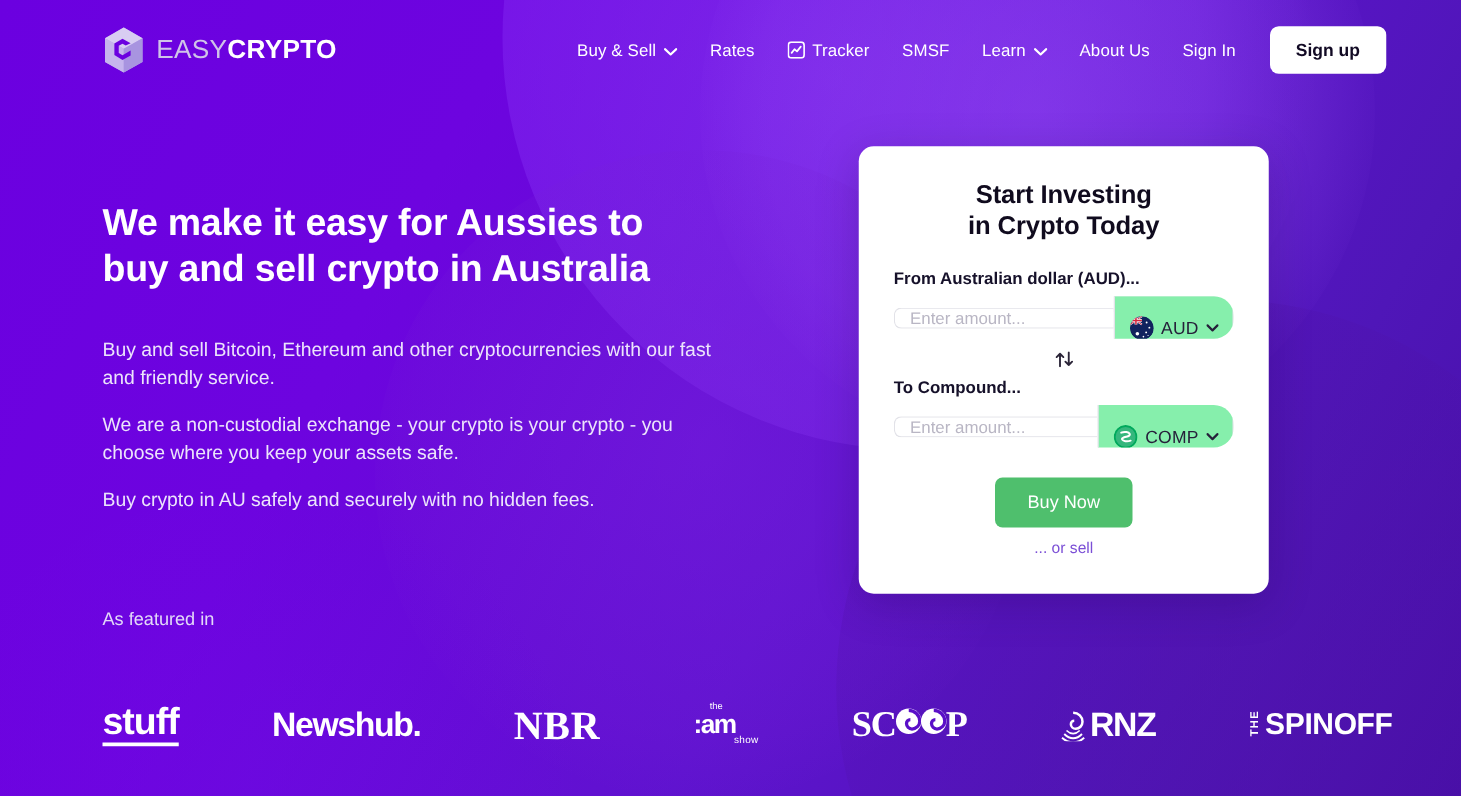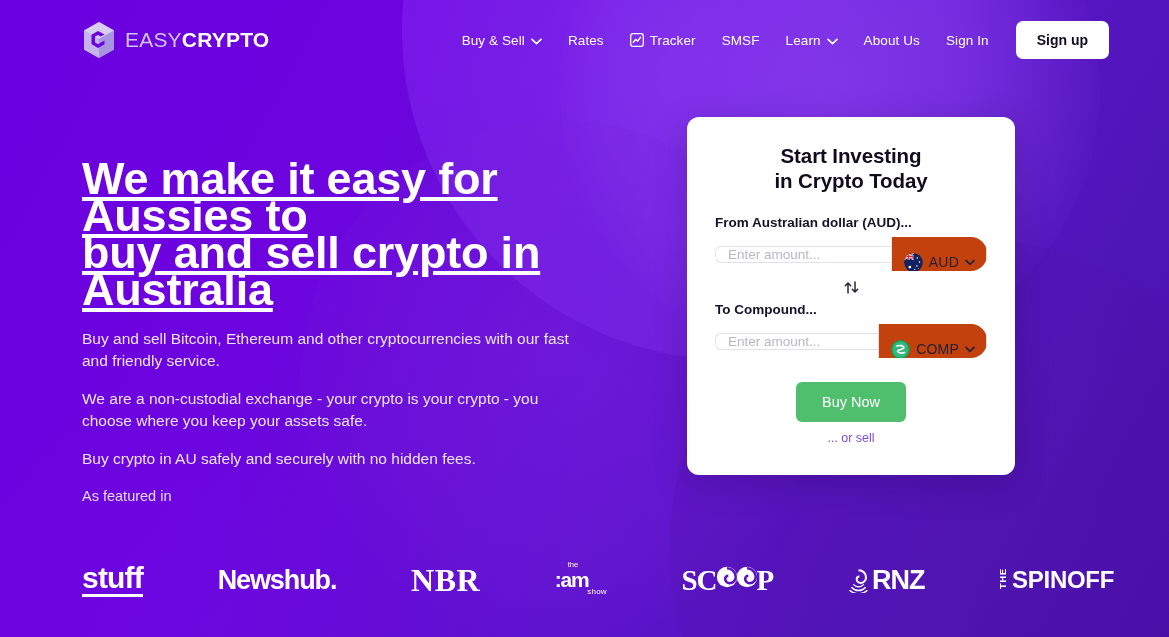--- a/index.html
+++ b/index.html
@@ -117,26 +117,25 @@
 
   
   .hero-left {
     position: absolute;
     left: 82px; top: 160px;
     width: 520px;
     z-index: 10;
   }
   .headline {
     color: #ffffff;
-    font-size: 45px;
+    font-size: 30px;
     line-height: 37px;
     font-weight: 700;
     letter-spacing: -0.2px;
-    margin-bottom: 20px;
-    text-decoration: underline;
+    margin-bottom: 36px;
   }
   .hero-para {
     color: #ece4fb;
     font-size: 15.5px;
     line-height: 21.5px;
     margin-bottom: 17px;
     max-width: 495px;
   }
   .hero-para:last-child { margin-bottom: 0; }
 
@@ -184,21 +183,21 @@
     color: #2a2438;
     outline: none;
     min-width: 0;
     background: #ffffff;
   }
   .amount-input::placeholder { color: #b9b6c4; }
   .currency-select {
     display: flex;
     align-items: center;
     gap: 6px;
-    background: #c2410c;
+    background: #86efac;
     border: 1px solid #e2e2e8;
     border-radius: 0 6px 6px 0;
     padding: 16px 11px 0 12px;
     cursor: pointer;
     white-space: nowrap;
   }
   .currency-code {
     font-size: 14px;
     color: #26203a;
     font-weight: 400;

